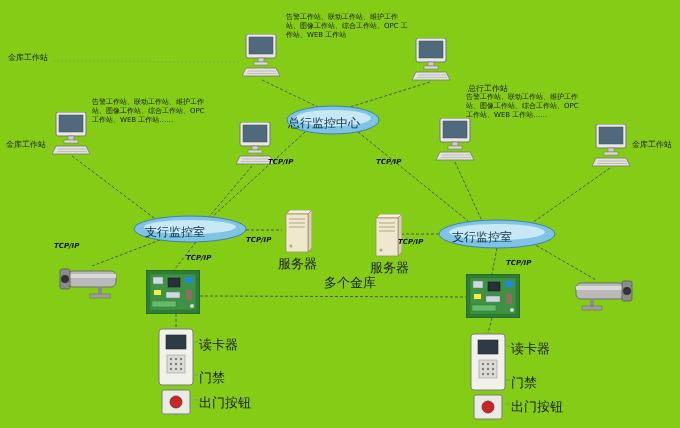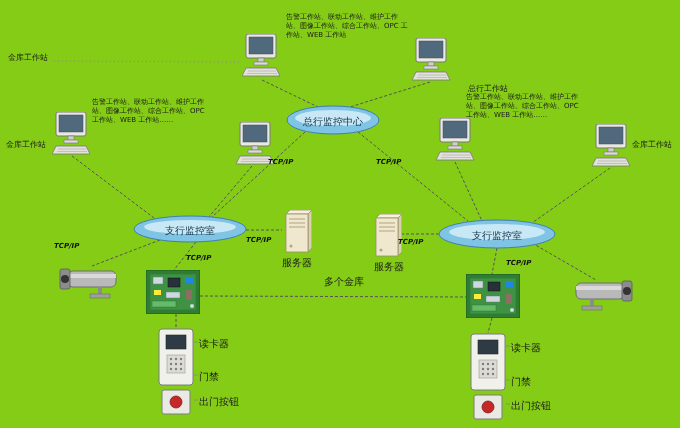--- a/index.html
+++ b/index.html
@@ -2,22 +2,22 @@
 <html><head>
 <meta charset="utf-8">
 <style>
   html,body{margin:0;padding:0;background:#fff;}
   #stage{position:relative;width:680px;height:428px;background:#84cc16;overflow:hidden;
          font-family:"DejaVu Sans","Liberation Sans",sans-serif;color:#222;}
   #wires{position:absolute;left:0;top:0;width:680px;height:428px;}
   .lbl{position:absolute;font-size:8px;line-height:1.15;color:#1a1a1a;white-space:nowrap;}
   .ann{position:absolute;font-size:7px;line-height:1.3;color:#1a1a1a;white-space:normal;}
   .tcp{position:absolute;font-size:7px;font-weight:bold;color:#111;letter-spacing:0;font-style:italic;}
-  .ring-lbl{position:absolute;font-size:10px;color:#10324a;text-align:center;}
-  .small{font-size:10px;}
+  .ring-lbl{position:absolute;font-size:12px;color:#10324a;}
+  .small{font-size:13px;}
   .ctr{text-align:center;}
 </style>
 </head>
 <body>
 
 <div id="stage">
 
   <svg id="wires" viewBox="0 0 680 428">
     <defs>
       <symbol id="sym-pc" viewBox="0 0 40 46">

